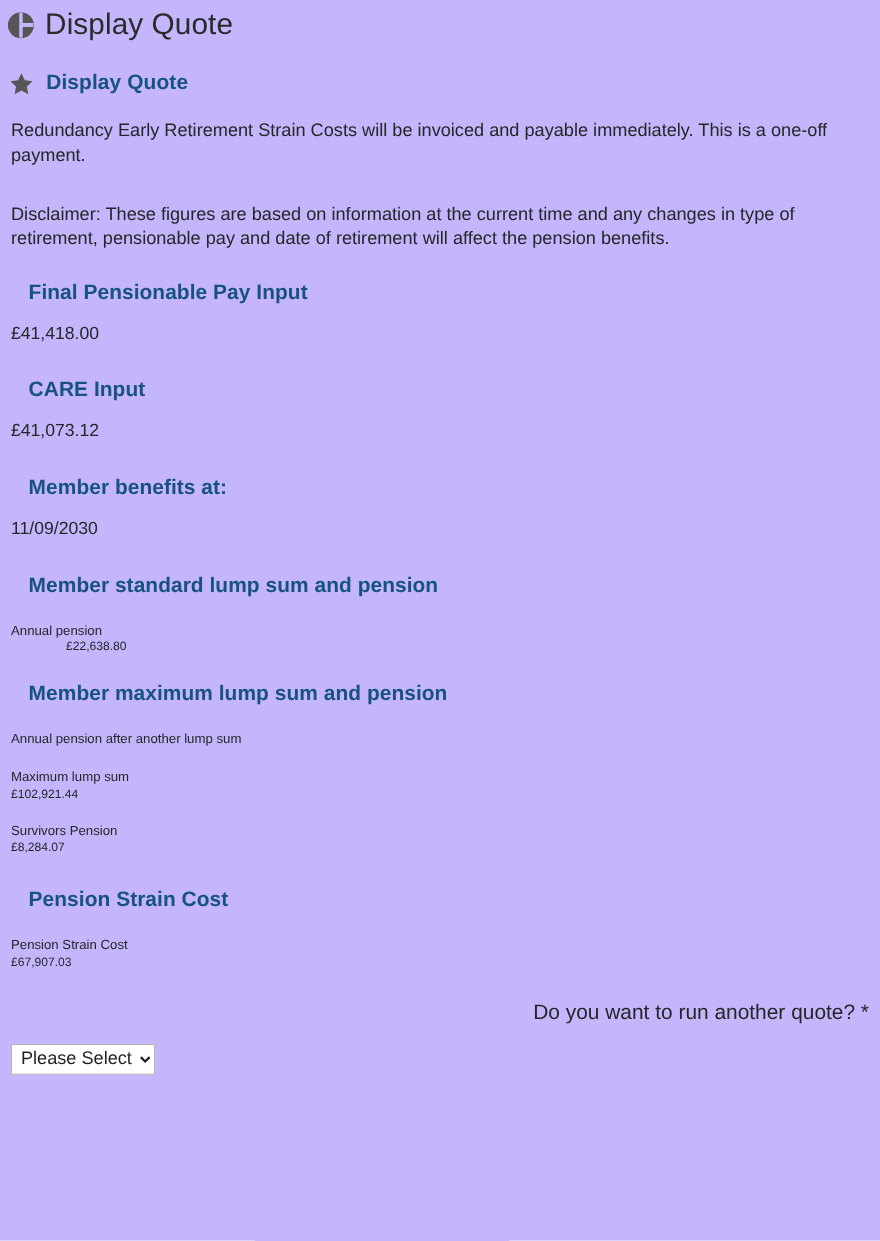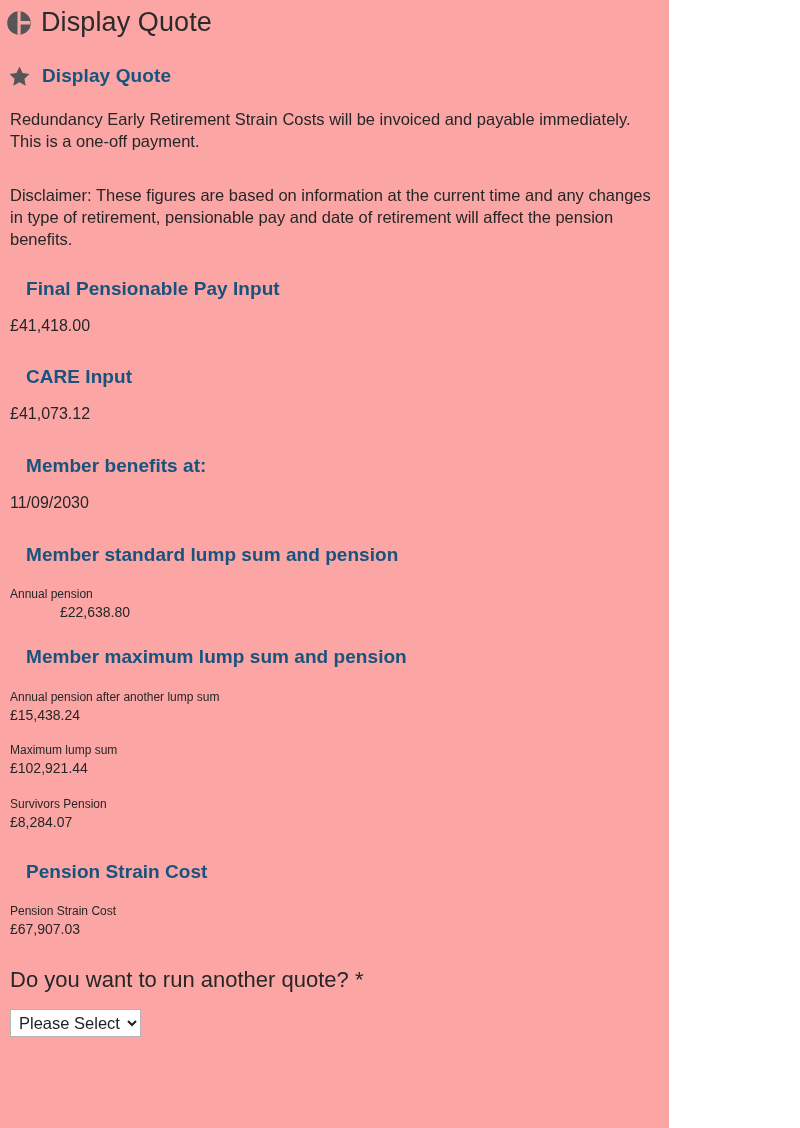--- a/index.html
+++ b/index.html
@@ -11,23 +11,23 @@
   body {
     width: 800px;
     min-height: 1128px;
     font-family: "Liberation Sans", sans-serif;
     color: #242424;
     -webkit-font-smoothing: antialiased;
   }
 
   .page {
     position: relative;
-    width: 669px;
+    width: 800px;
     min-height: 1128px;
-    background: #fca5a5;
+    background: #c4b5fd;
     box-sizing: border-box;
     padding: 0;
     overflow: hidden;
   }
 
   
   .app-header {
     display: flex;
     align-items: center;
     gap: 9px;
@@ -113,34 +113,35 @@
   .field-block { margin-top: 22px; }
   .field-block.tight { margin-top: 19px; }
 
   .field-label {
     font-size: 12px;
     line-height: 1.33;
     color: #262626;
     margin: 0;
   }
   .field-value {
-    font-size: 14px;
+    font-size: 11px;
     line-height: 1.33;
     color: #262626;
     margin: 0;
   }
   .field-value.indented { padding-left: 50px; }
 
   
   .question-block { margin-top: 26px; }
   .question-label {
-    font-size: 22px;
-    line-height: 1.33;
-    color: #262626;
-    margin: 0;
+    font-size: 19px;
+    line-height: 1.33;
+    color: #262626;
+    margin: 0;
+    text-align: right;
   }
   .select-wrap { margin-top: 15px; }
   select.quote-select {
     font-family: "Liberation Sans", sans-serif;
     font-size: 16.5px;
     color: #1f1f1f;
     background: #ffffff;
     border: 1px solid #b4b4b4;
     border-radius: 0;
     padding: 2px 4px 3px 4px;
@@ -194,21 +195,20 @@
     <div class="field-block">
       <p class="field-label">Annual pension</p>
       <p class="field-value indented">£22,638.80</p>
     </div>
 
 
     <h2 class="section-title sp-5">Member maximum lump sum and pension</h2>
 
     <div class="field-block">
       <p class="field-label">Annual pension after another lump sum</p>
-      <p class="field-value">£15,438.24</p>
     </div>
 
     <div class="field-block tight">
       <p class="field-label">Maximum lump sum</p>
       <p class="field-value">£102,921.44</p>
     </div>
 
     <div class="field-block tight">
       <p class="field-label">Survivors Pension</p>
       <p class="field-value">£8,284.07</p>

